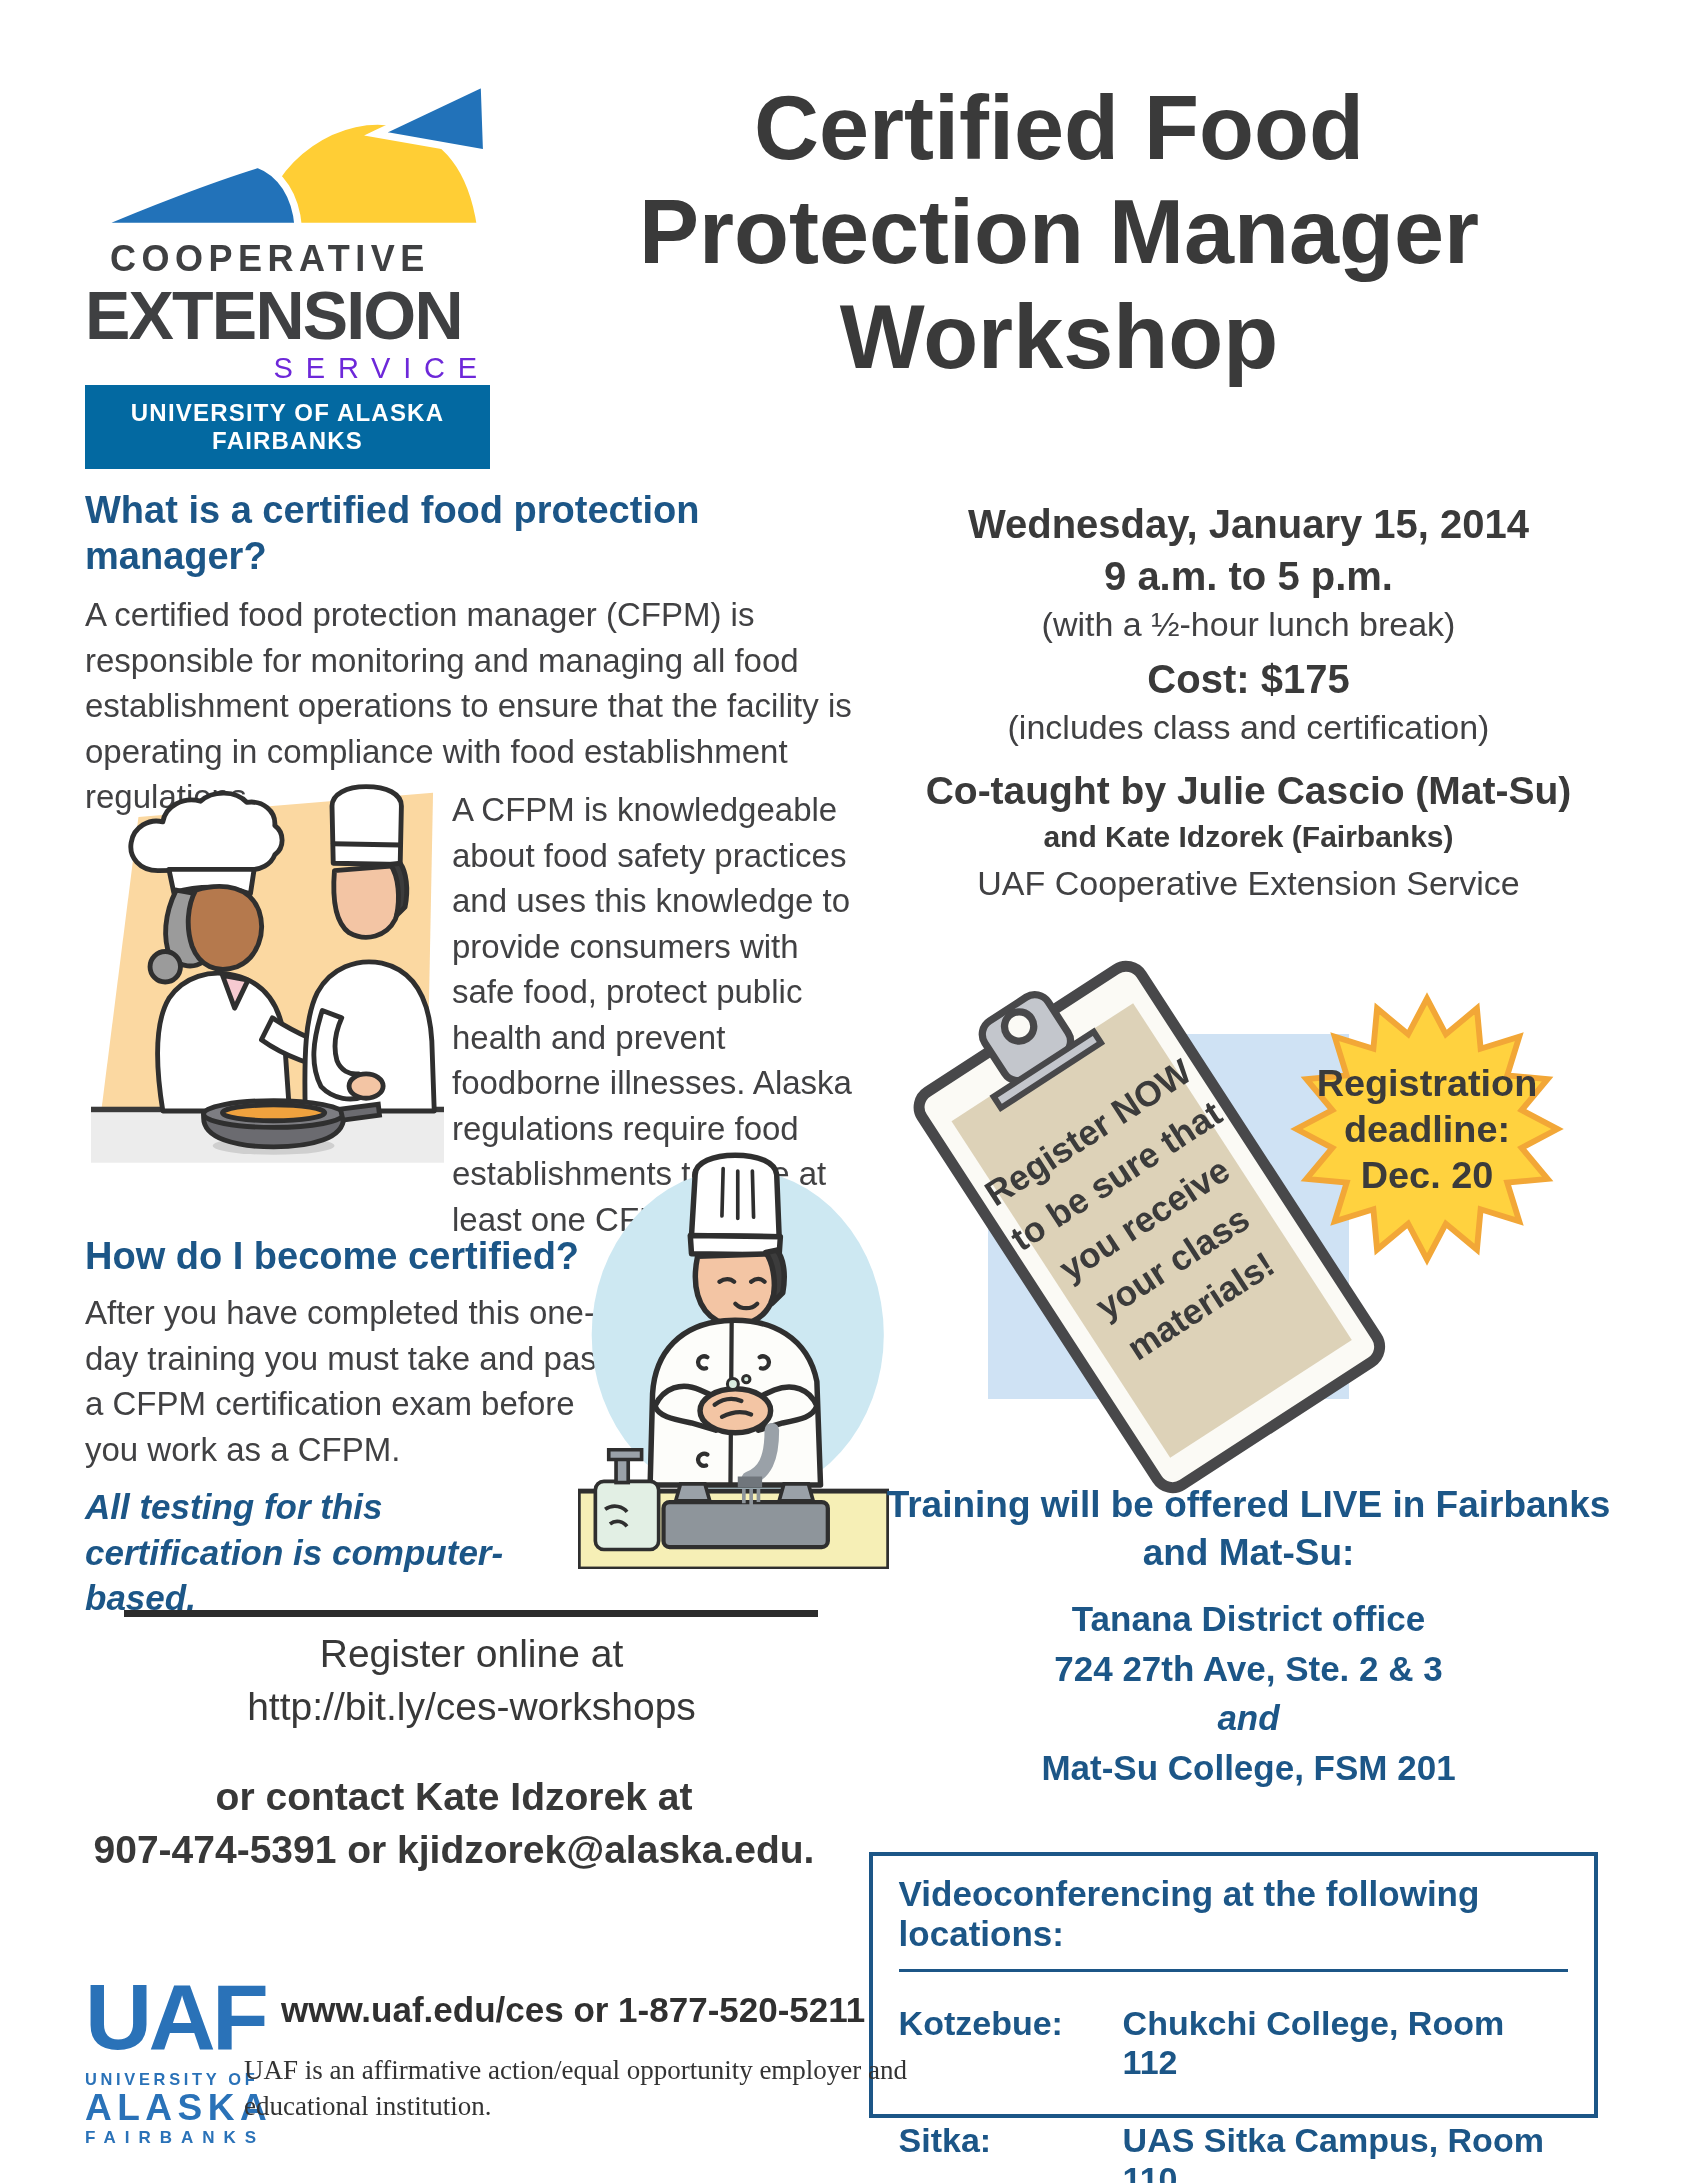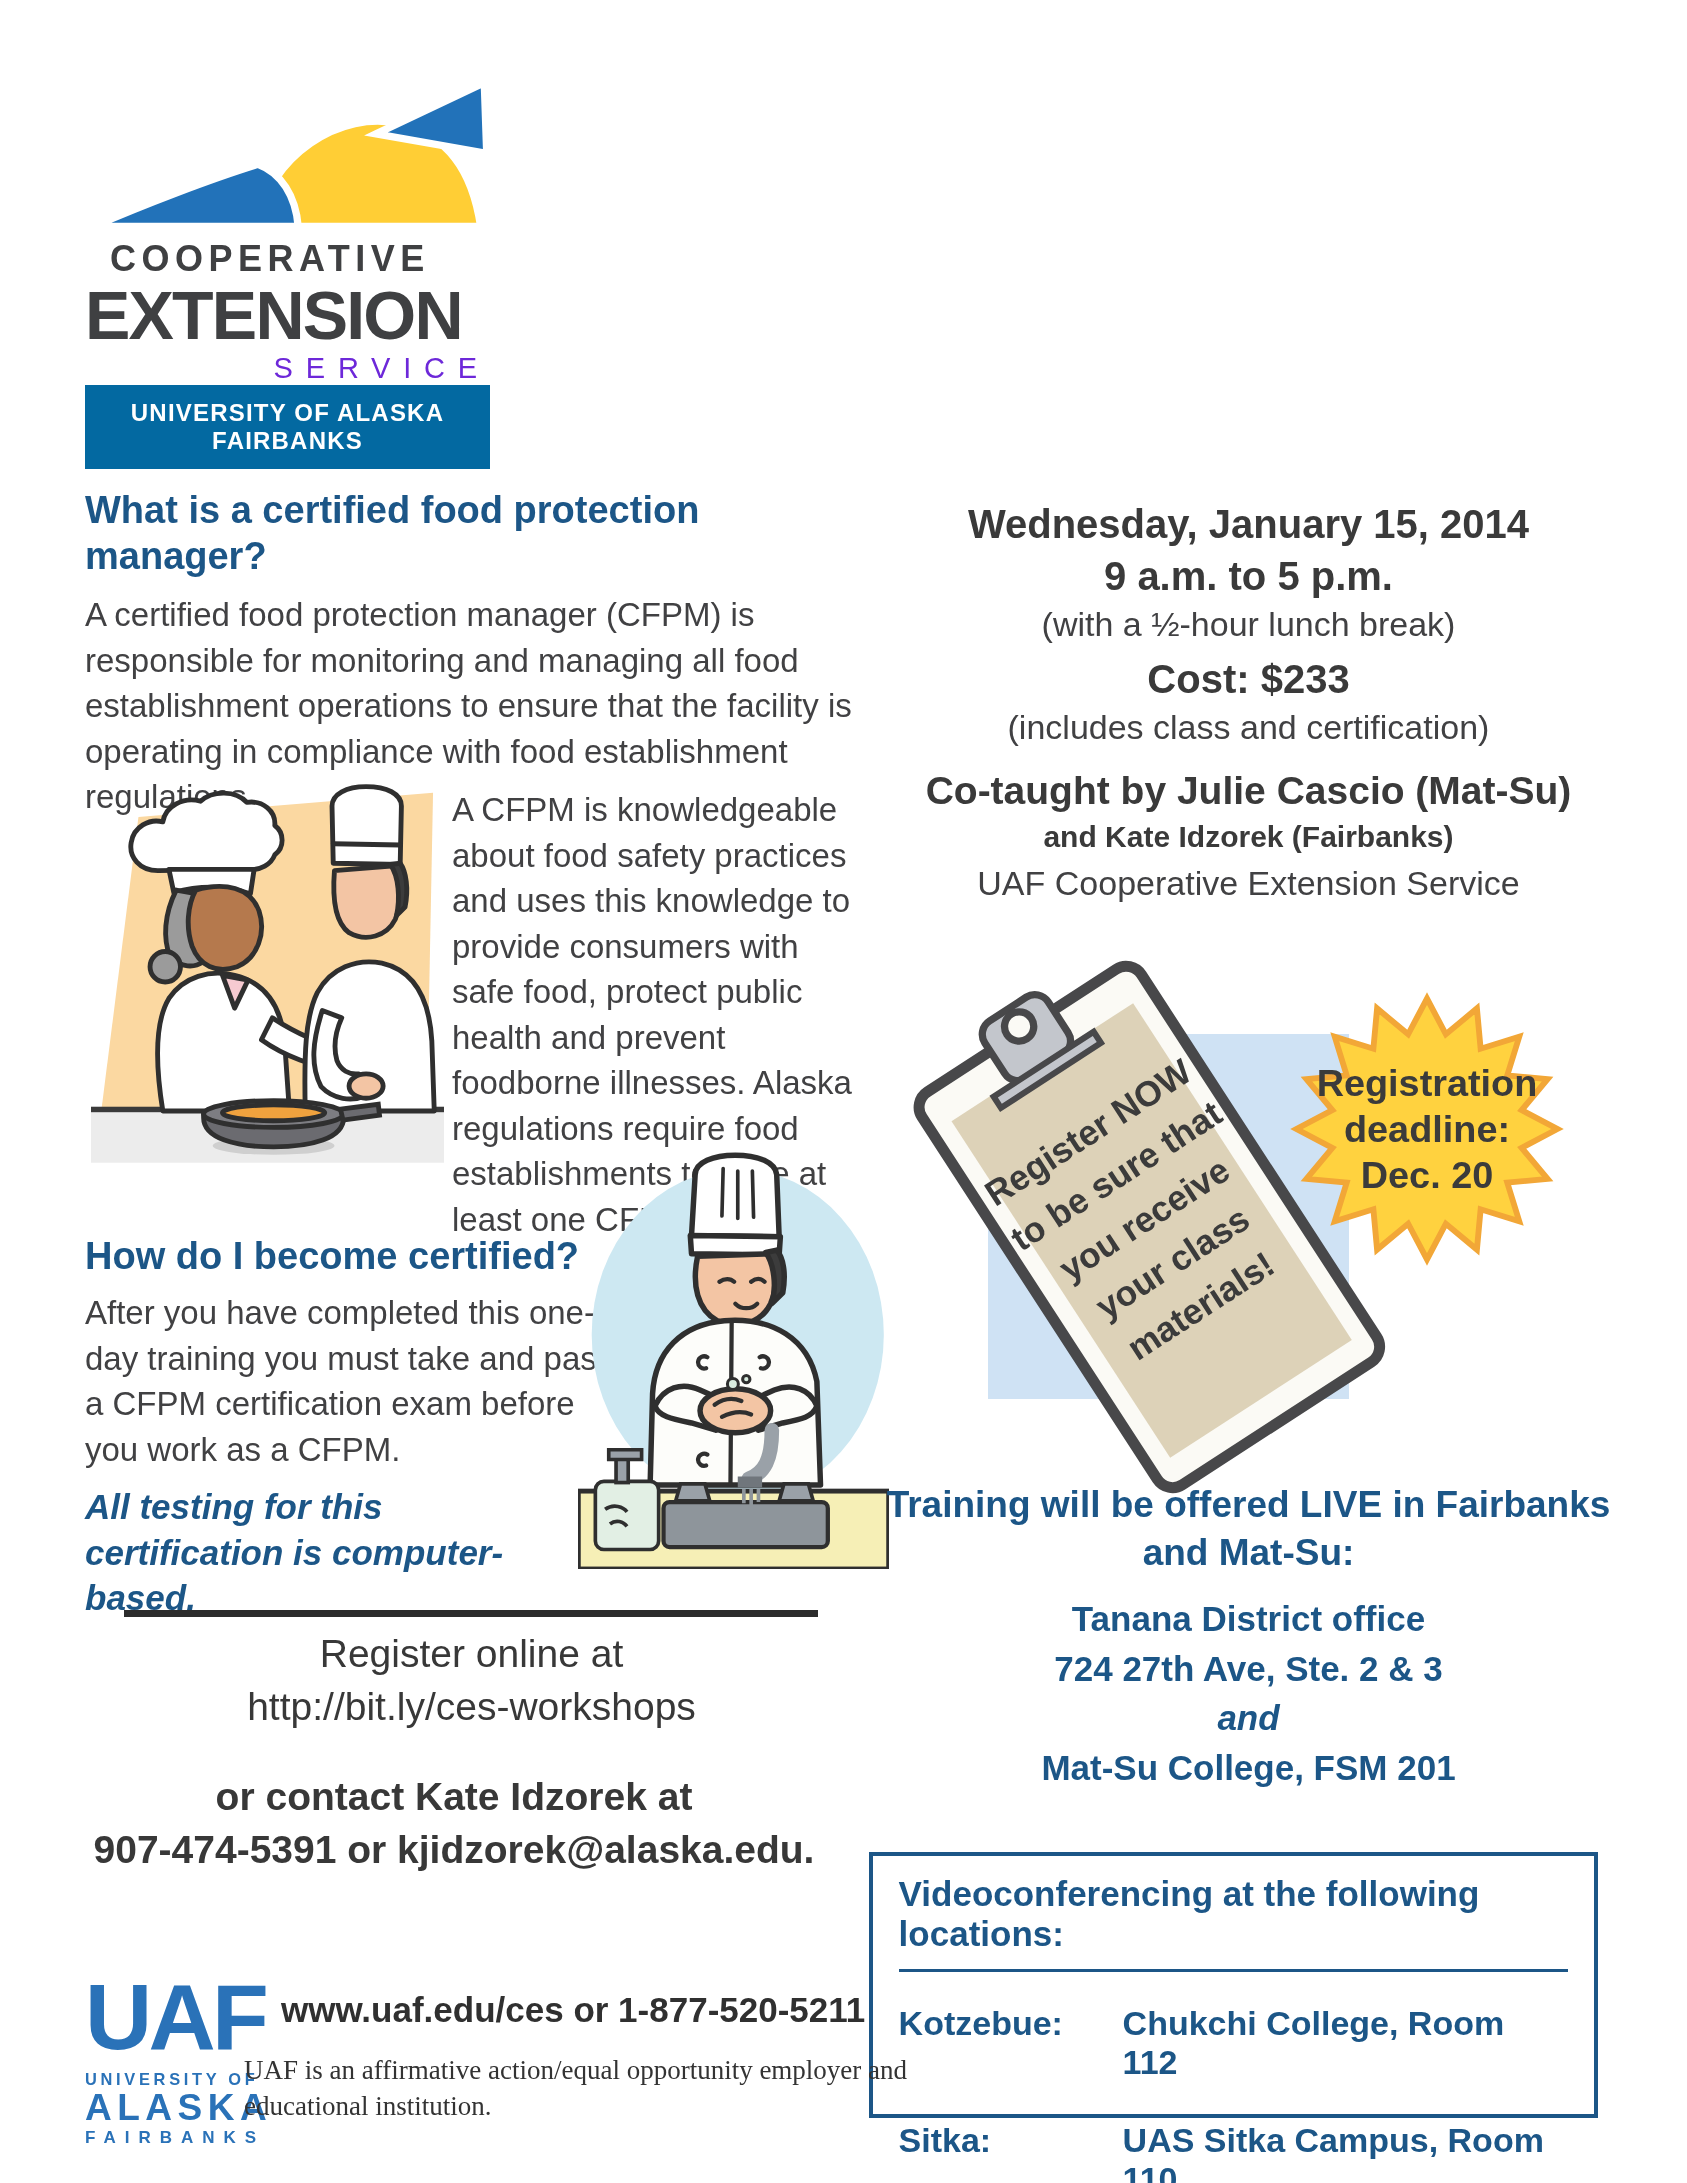--- a/index.html
+++ b/index.html
@@ -72,20 +72,21 @@
       <path d="M282,262 C300,148 420,68 520,94 C594,113 636,168 650,262 Z" fill="#ffce35" stroke="#ffffff" stroke-width="12"></path>
       <polygon points="478,110 656,26 660,142" fill="#2272b9" stroke="#ffffff" stroke-width="12"></polygon>
       <path d="M14,262 L350,262 C346,212 322,174 284,160 C206,184 92,228 14,262 Z" fill="#2272b9" stroke="#ffffff" stroke-width="12"></path>
     </svg>
     <div class="ces-coop">COOPERATIVE</div>
     <div class="ces-ext">EXTENSION</div>
     <div class="ces-serv">SERVICE</div>
     <div class="ces-bar">UNIVERSITY OF ALASKA FAIRBANKS</div>
   </div>
 
+  <div class="abs title">Certified Food Protection Manager Workshop</div>
 
   <div class="abs h-blue what-heading">What is a certified food protection manager?</div>
   <div class="abs body-txt what-body">A certified food protection manager (CFPM) is responsible for monitoring and managing all food establishment operations to ensure that the facility is operating in compliance with food establishment regulations.</div>
 
   <svg class="abs chefs" viewBox="0 0 580 630">
     <polygon points="78,62 562,22 552,538 16,552" fill="#fbd8a1"></polygon>
     <rect x="0" y="546" width="580" height="84" fill="#ececec"></rect>
     <rect x="0" y="538" width="580" height="9" fill="#3a3a3a"></rect>
     <g stroke="#2f2f2f" stroke-width="8" stroke-linejoin="round" stroke-linecap="round">
 
@@ -169,21 +170,21 @@
     <div>907-474-5391 or kjidzorek@alaska.edu.</div>
   </div>
 
   <div class="abs center when-block">
     <div class="big-bold">Wednesday, January 15, 2014</div>
     <div class="big-bold">9 a.m. to 5 p.m.</div>
     <div class="mid-reg">(with a ½-hour lunch break)</div>
   </div>
 
   <div class="abs center cost-block">
-    <div class="big-bold">Cost: $233</div>
+    <div class="big-bold">Cost: $175</div>
     <div class="mid-reg">(includes class and certification)</div>
   </div>
 
   <div class="abs center taught-block">
     <div class="big-bold" style="font-size:39px;">Co-taught by Julie Cascio (Mat-Su)</div>
     <div class="big-bold" style="font-size:30px;">and Kate Idzorek (Fairbanks)</div>
     <div class="taught-org">UAF Cooperative Extension Service</div>
   </div>
 
   <div class="abs blue-square"></div>

